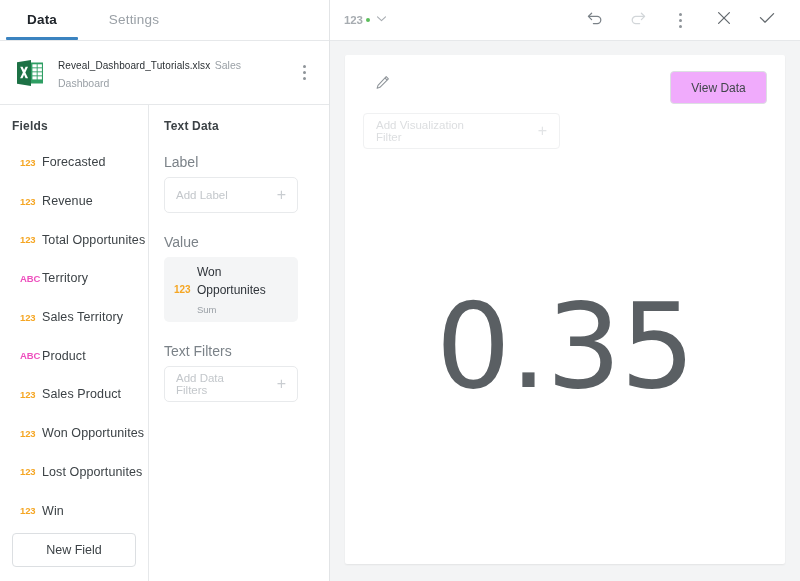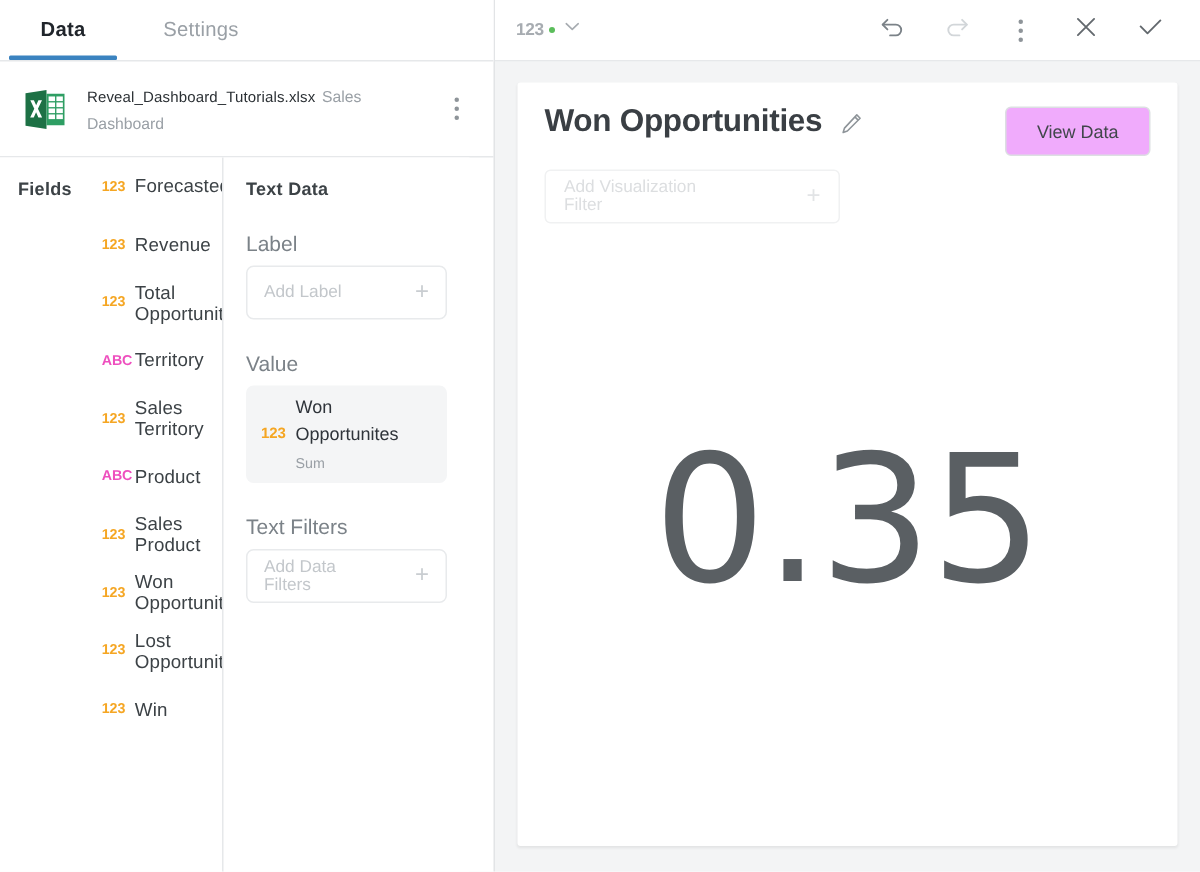--- a/index.html
+++ b/index.html
@@ -123,21 +123,21 @@
     display: flex;
     min-height: 0;
   }
 
   
   .fields-col {
     width: 149px;
     box-sizing: border-box;
     border-right: 1px solid #e6e8ea;
     display: flex;
-    flex-direction: row;
+    flex-direction: column;
     position: relative;
     background: #fff;
   }
   .col-title {
     font-size: 12px;
     font-weight: bold;
     color: #3c4246;
     padding: 14px 0 10px 12px;
     letter-spacing: .2px;
     flex: 0 0 auto;
@@ -486,20 +486,23 @@
           <div class="field-row">
             <span class="ftype num">123</span>
             <span class="fname">Lost Opportunites</span>
           </div>
           <div class="field-row">
             <span class="ftype num">123</span>
             <span class="fname">Win</span>
           </div>
 
         </div>
+        <div class="newfield-wrap">
+          <div class="newfield-btn">New Field</div>
+        </div>
       </div>
 
       <div class="textdata-col">
         <div class="td-inner">
           <div class="td-title">Text Data</div>
 
           <div class="sec-label">Label</div>
           <div class="dropbox">
             <span class="ph">Add Label</span>
             <span class="plus">+</span>
@@ -580,21 +583,20 @@
               <path d="M4.4 10.6 L9 15.2 L17.6 6.6" fill="none" stroke="#63696e" stroke-width="1.25" stroke-linecap="round" stroke-linejoin="round"></path>
             </svg>
         </span>
       </span>
     </div>
 
     <div class="viz-area">
       <div class="viz-card">
 
         <div class="viz-head">
-          <span class="viz-title">Won Opportunities</span>
           <span class="pencil-btn">
             <span>
               <svg width="17" height="17" viewBox="0 0 17 17">
                 <path d="M12.2 2.6 L14.4 4.8 L5.9 13.3 L3.1 14.3 L4.0 11.4 Z" fill="none" stroke="#8e9499" stroke-width="1.05" stroke-linejoin="round"></path>
                 <path d="M10.9 3.9 L13.1 6.1" fill="none" stroke="#8e9499" stroke-width="1.05"></path>
               </svg>
             </span>
           </span>
           <span class="viz-head-spacer"></span>
           <span class="viewdata-btn">View Data</span>

